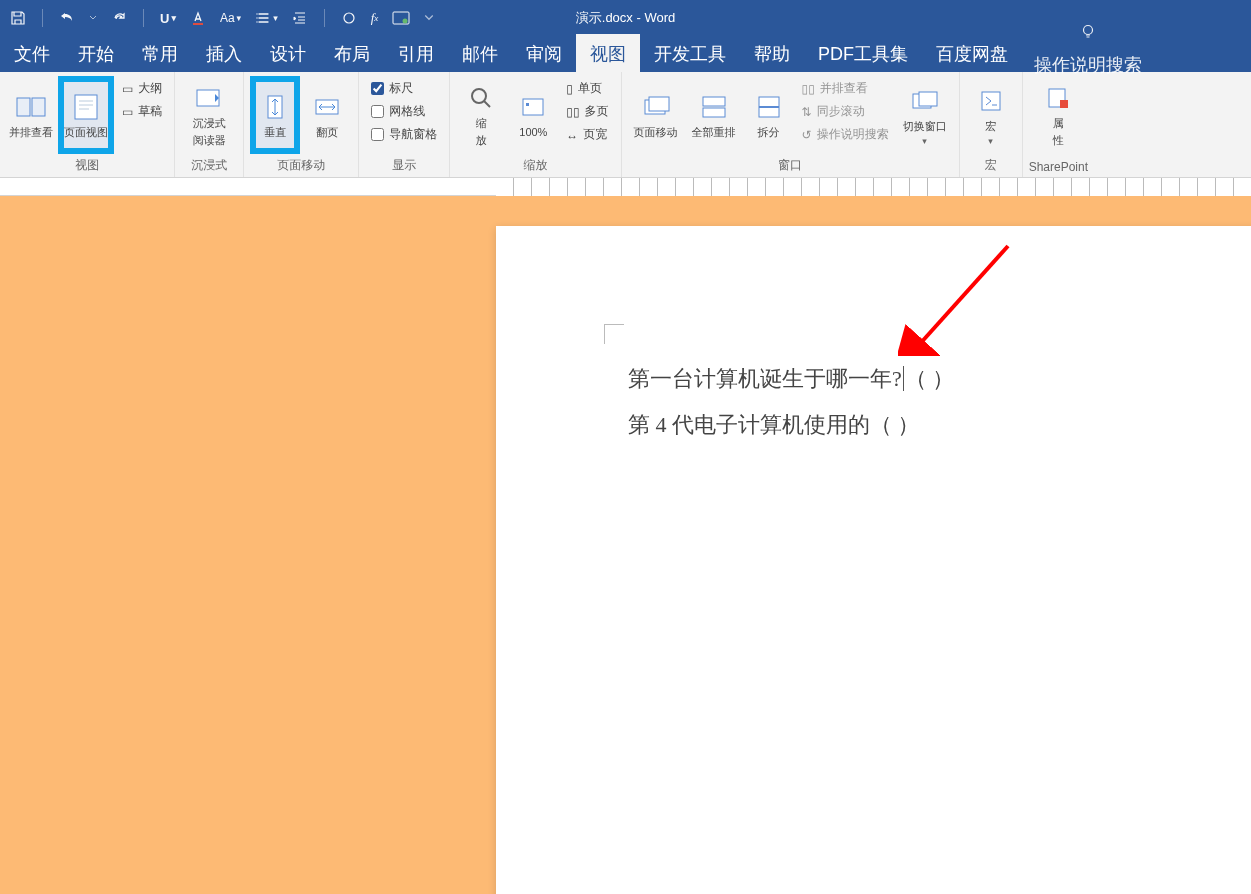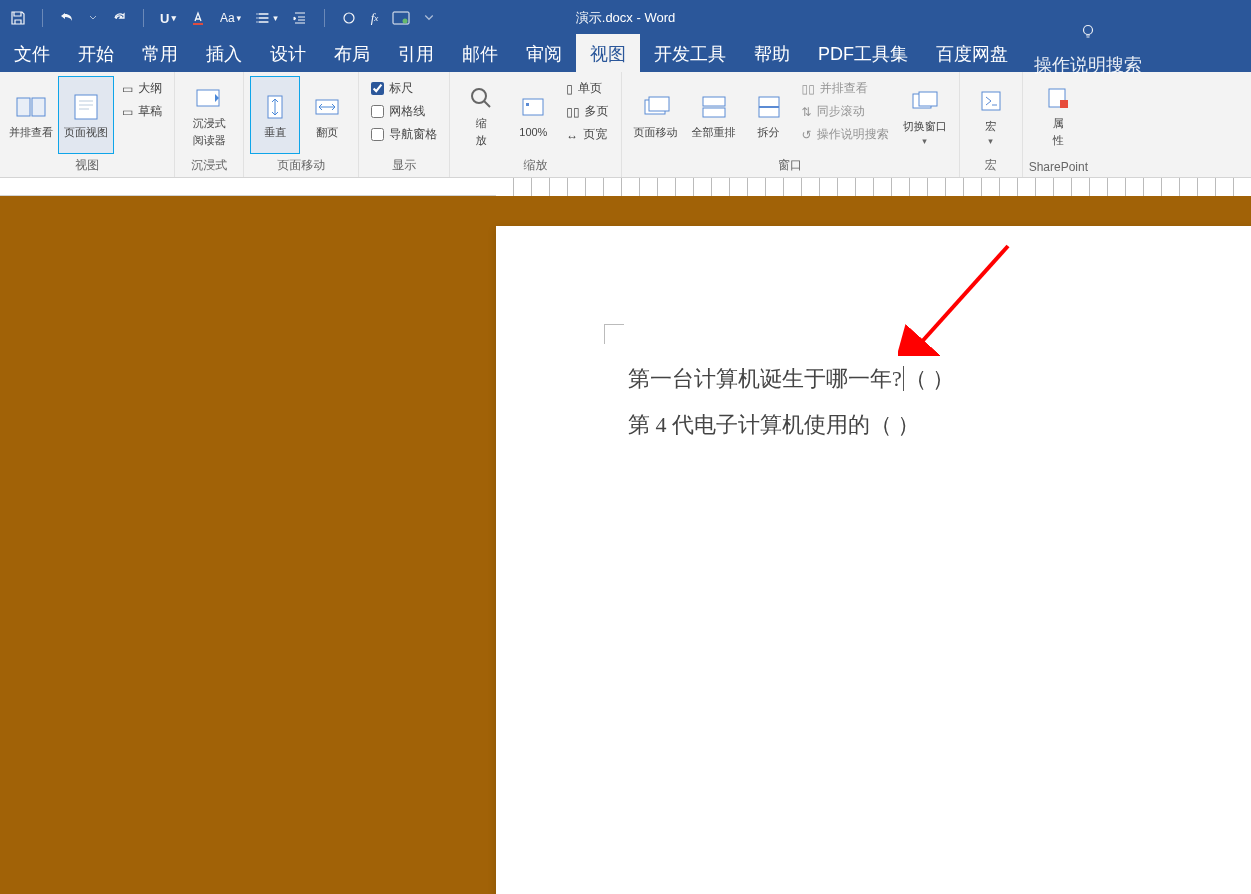--- a/index.html
+++ b/index.html
@@ -14,34 +14,34 @@
   .tabs { background: #2b579a; height: 36px; display: flex; align-items: center; color: #fff; font-size: 18px; }
   .tab { padding: 8px 14px 9px; cursor: pointer; }
   .tab.active { background: #f3f3f3; color: #2b579a; font-weight: 500; }
   .tell-me { display: flex; align-items: center; gap: 12px; padding: 0 12px 8px; opacity: 0.9; flex-direction: column; }
   
   .ribbon { background: #f3f3f3; height: 106px; border-bottom: 1px solid #d4d4d4; display: flex; }
   .group { display: flex; flex-direction: column; align-items: center; border-right: 1px solid #e1e1e1; padding: 4px 6px 0; }
   .group-body { display: flex; align-items: flex-start; flex: 1; gap: 2px; }
   .group-label { font-size: 12px; color: #666; padding: 2px 0 3px; }
   .big-btn { display: flex; flex-direction: column; align-items: center; justify-content: center; width: 56px; height: 78px; font-size: 12px; color: #444; cursor: pointer; border: 1px solid transparent; gap: 2px; }
-  .big-btn.sel { background: #e1e7f0; border: 1px solid #0ea5e9; }
+  .big-btn.sel { background: #e1e7f0; border: 6px solid #0ea5e9; }
   .big-btn .ico { width: 32px; height: 32px; display: flex; align-items: center; justify-content: center; }
   .big-btn-narrow { width: 50px; }
   .big-btn-wide { width: 68px; }
   .check-col { display: flex; flex-direction: column; gap: 6px; padding: 4px 6px; font-size: 12px; color: #444; }
   .check-item { display: flex; align-items: center; gap: 5px; cursor: pointer; white-space: nowrap; }
   .check-item input { width: 13px; height: 13px; accent-color: #2b579a; }
   .sub-label { font-size: 11px; color: #444; }
   
   .ruler { background: #fff; height: 18px; border-bottom: 1px solid #d4d4d4; position: relative; }
   .ruler-inner { position: absolute; top: 0; left: 496px; right: 0; height: 18px; background: repeating-linear-gradient(to right, #fff 0, #fff 17px, #bbb 17px, #bbb 18px); }
   .ruler-shade { position: absolute; top: 0; left: 496px; width: 132px; height: 18px; background: #d0d0d0; }
   
-  .workspace { background: #a16207; height: calc(894px - 36px - 36px - 106px - 18px); position: relative; overflow: hidden; padding-left: 31px; }
+  .workspace { background: #fdba74; height: calc(894px - 36px - 36px - 106px - 18px); position: relative; overflow: hidden; padding-left: 31px; }
   .page { position: absolute; top: 30px; left: 496px; width: 760px; min-height: 800px; background: #fff; box-shadow: 0 2px 8px rgba(0,0,0,0.15); }
   .content { padding: 130px 0 0 132px; font-size: 22px; color: #444; line-height: 2.1; }
   .content p { font-family: "SimSun", serif; }
   .cursor-mark { border-left: 1px solid #555; margin: 0 1px; }
   .corner { position: absolute; top: 98px; left: 108px; width: 20px; height: 20px; border-left: 1px solid #bbb; border-top: 1px solid #bbb; }
   
   .arrow-annot { position: absolute; pointer-events: none; }
   
   .ico svg { display: block; }
 </style>

